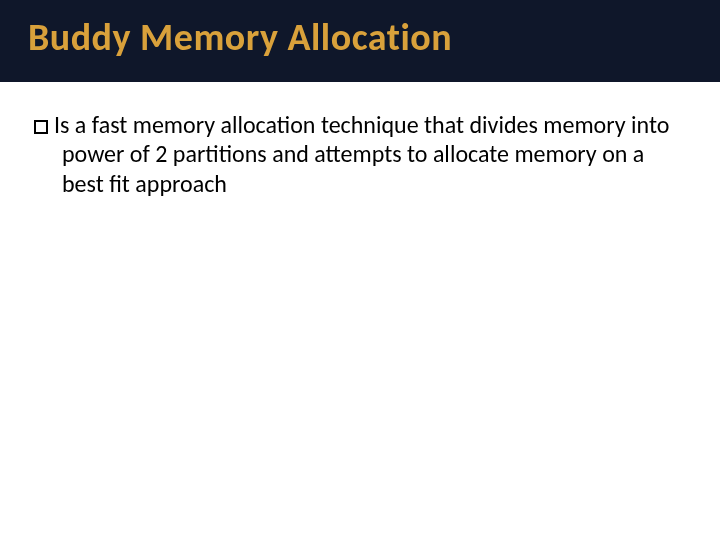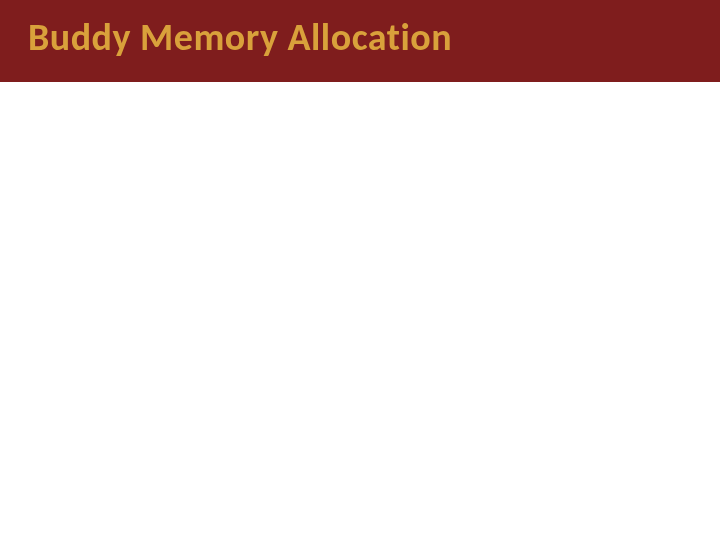--- a/index.html
+++ b/index.html
@@ -4,21 +4,21 @@
 <style>
   * { margin: 0; padding: 0; box-sizing: border-box; }
   body {
     width: 720px;
     height: 540px;
     background: #ffffff;
     font-family: Calibri, "Segoe UI", Arial, sans-serif;
     overflow: hidden;
   }
   .title-band {
-    background: #7f1d1d;
+    background: #0f172a;
     padding: 14px 28px 22px 28px;
   }
   .title {
     color: #d9a13b;
     font-size: 38px;
     font-weight: 700;
     letter-spacing: 0.5px;
   }
   .content {
     padding: 28px 34px 0 34px;
@@ -41,13 +41,16 @@
   }
 </style>
 </head>
 <body>
 
 <div class="title-band">
   <div class="title">Buddy Memory Allocation</div>
 </div>
 
 <div class="content">
+  <div class="bullet-item">
+    <span class="bullet-box"></span><span>Is a fast memory allocation technique that divides memory into power of 2 partitions and attempts to allocate memory on a best fit approach</span>
+  </div>
 </div>
 
 </body></html>

